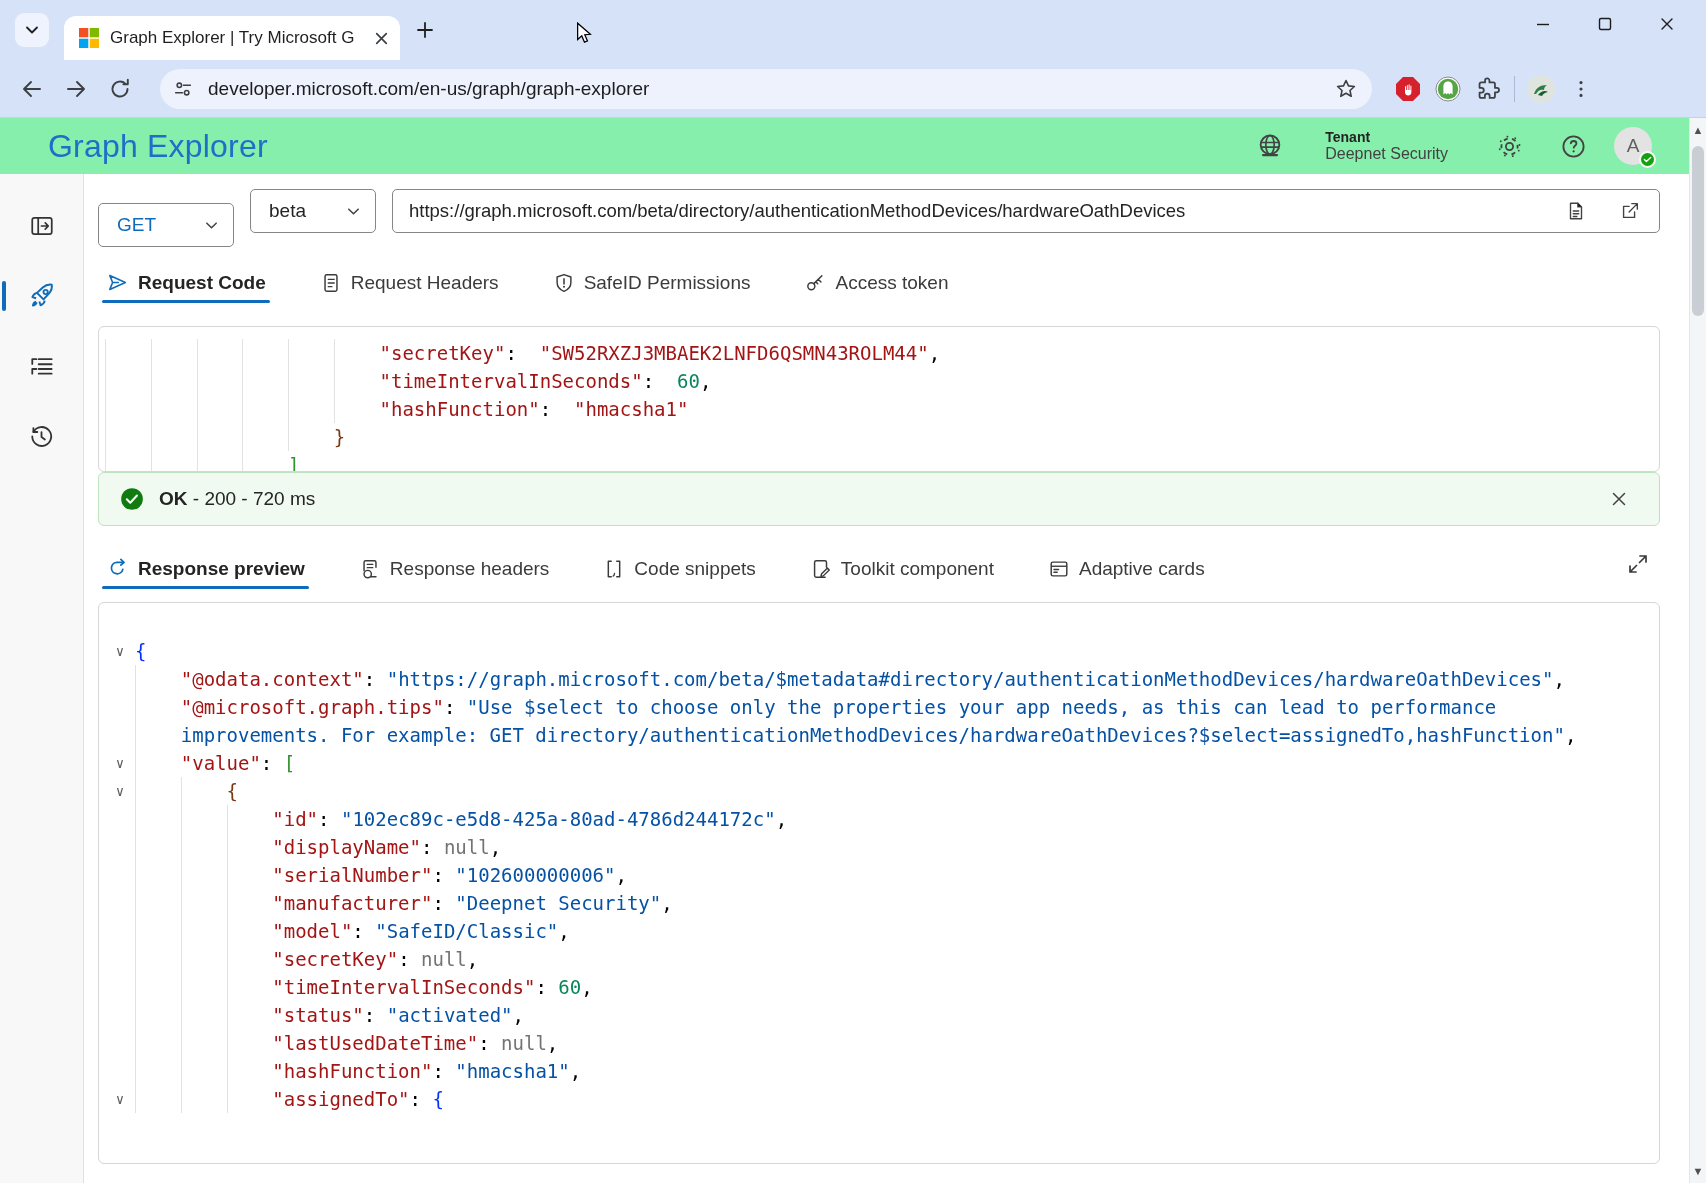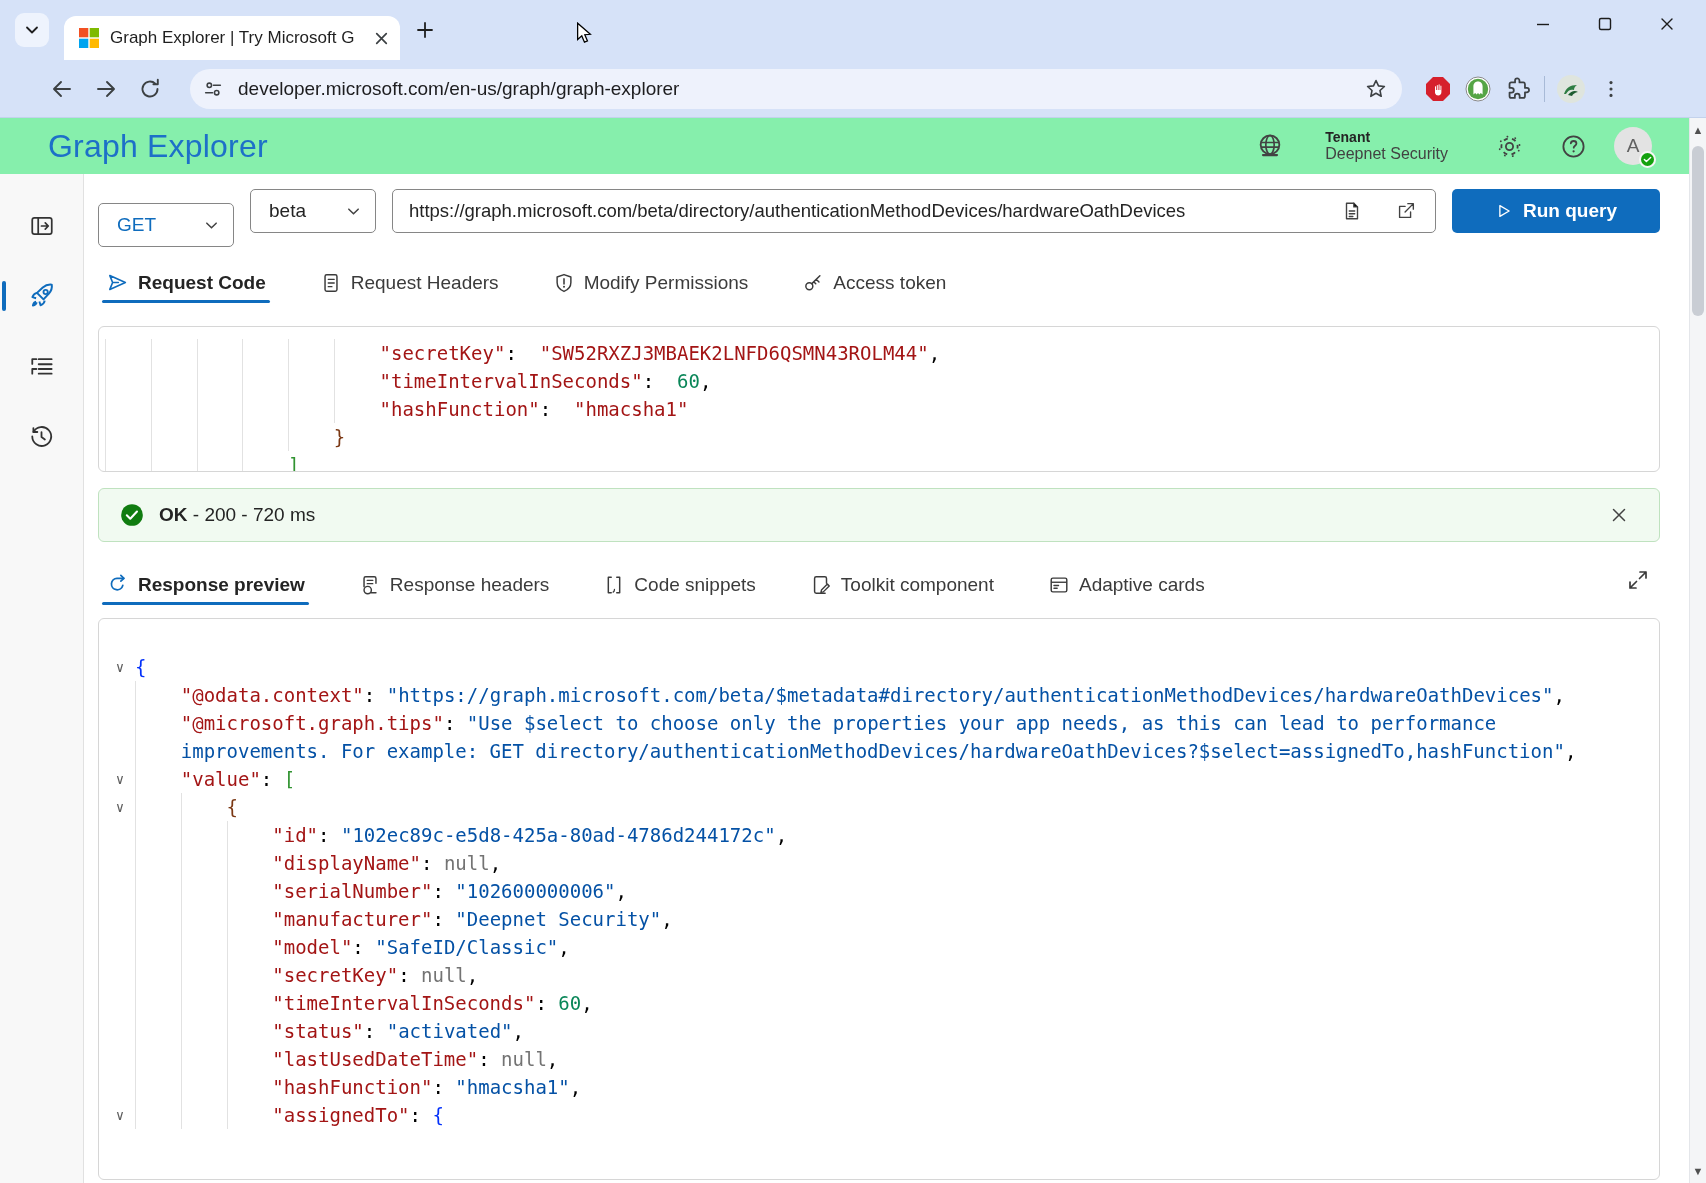--- a/index.html
+++ b/index.html
@@ -10,21 +10,21 @@
   .titlebar { height:60px; background:#d6e2f8; display:flex; align-items:flex-end; position:relative; }
   .tabsearch { width:34px; height:34px; border-radius:9px; background:#eef3fd; margin:0 0 13px 15px; display:flex; align-items:center; justify-content:center; }
   .tab { width:336px; height:44px; background:#fff; border-radius:12px 12px 0 0; margin-left:15px; display:flex; align-items:center; padding:0 10px 0 14px; }
   .tab-title { font-size:17px; color:#1f1f1f; white-space:nowrap; overflow:hidden; text-overflow:ellipsis; flex:1; margin:0 6px 0 10px; }
   .newtab { width:34px; height:34px; margin:0 0 13px 8px; display:flex; align-items:center; justify-content:center; border-radius:8px; }
   .wincontrols { position:absolute; right:8px; top:0; height:48px; display:flex; }
   .winbtn { width:62px; height:48px; display:flex; align-items:center; justify-content:center; }
   .cursor { position:absolute; left:574px; top:22px; }
 
   
-  .toolbar { height:58px; background:#d6e2f8; display:flex; align-items:center; border-bottom:1px solid #c3d2ec;padding-left:30px; }
+  .toolbar { height:58px; background:#d6e2f8; display:flex; align-items:center; border-bottom:1px solid #c3d2ec; }
   .navbtn { width:44px; height:44px; display:flex; align-items:center; justify-content:center; border-radius:50%; }
   .navbtn:first-child { margin-left:10px; }
   .omnibox { height:40px; flex:0 0 1212px; margin-left:18px; background:#eef2fc; border-radius:20px; display:flex; align-items:center; padding:0 14px 0 12px; }
   .omni-url { font-size:19px; color:#1d1d1f; margin-left:14px; flex:1; white-space:nowrap; overflow:hidden; }
   .ext { width:40px; height:40px; display:flex; align-items:center; justify-content:center; }
   .tooldiv { width:1px; height:26px; background:#a8bad7; margin:0 6px; }
 
   
   .gehead { height:56px; background:#86efac; display:flex; align-items:center; padding:0 28px 0 48px; }
   .getitle { font-size:32px; font-weight:300; color:#1d70c8; letter-spacing:.2px; }
@@ -67,21 +67,21 @@
   .code { font-family:"DejaVu Sans Mono", monospace; font-size:19px; line-height:28px; }
   .cl { display:flex; white-space:pre; }
   .gut { display:inline-block; width:30px; flex:0 0 30px; text-align:center; color:#5f5f5f; font-size:14px; }
   .ct { position:relative; display:inline-block; white-space:pre; }
   .ct::before { content:''; position:absolute; left:0; top:0; bottom:0; width:calc(var(--g) * 4ch); background:repeating-linear-gradient(to right, #e2e2e2 0 1px, transparent 1px 4ch); pointer-events:none; }
   .tk-k  { color:#a31515; } .tk-s  { color:#0451a5; } .tk-rs { color:#a31515; }
   .tk-n  { color:#098658; } .tk-kw { color:#737373; } .tk-p  { color:#000000; }
   .tk-b1 { color:#0431fa; } .tk-b2 { color:#319331; } .tk-b3 { color:#7b3814; }
 
   
-  .statusbar { margin-top:16px; height:54px; background:#f1faf1; border:1px solid #bfe2bf; border-radius:6px; display:flex; align-items:center; padding:0 22px 0 20px; }
+  .statusbar { height:54px; background:#f1faf1; border:1px solid #bfe2bf; border-radius:6px; display:flex; align-items:center; padding:0 22px 0 20px; }
   .statustext { margin-left:14px; font-size:19px; color:#242424; }
   .statustext b { font-weight:700; }
   .statusclose { margin-left:auto; width:36px; height:36px; display:flex; align-items:center; justify-content:center; border-radius:4px; }
 
   
   .scrollbar { position:absolute; right:0; top:118px; bottom:0; width:17px; background:#f4f5f7; border-left:1px solid #e4e6ea; }
   .sb-arrow { position:absolute; left:0; width:16px; height:16px; display:flex; align-items:center; justify-content:center; color:#505050; font-size:11px; }
   .sb-up { top:4px; } .sb-down { bottom:4px; }
   .sb-thumb { position:absolute; left:2px; top:28px; width:12px; height:170px; background:#c9cdd4; border-radius:6px; }
 
@@ -295,26 +295,20 @@
             <path d="M14 3.5v4h4M9 12h6M9 15h6M9 18h4" stroke="#424242" stroke-width="1.4" stroke-linecap="round"></path>
           </svg>
         </div>
         <div class="ficon">
           <svg width="22" height="22" viewBox="0 0 24 24">
             <path d="M17 13v6H5V7h6" fill="none" stroke="#424242" stroke-width="1.5" stroke-linecap="round" stroke-linejoin="round"></path>
             <path d="M14 4h6v6M19.5 4.5L11 13" fill="none" stroke="#424242" stroke-width="1.5" stroke-linecap="round" stroke-linejoin="round"></path>
           </svg>
         </div>
       </div>
-      <button class="runbtn">
-        <svg width="18" height="18" viewBox="0 0 24 24">
-            <path d="M6.5 4.8v14.4l12.3-7.2z" fill="none" stroke="#fff" stroke-width="1.8" stroke-linejoin="round"></path>
-          </svg>
-        <span>Run query</span>
-      </button>
     </div>
 
     <div class="ptabs">
       <div class="ptab active">
         <svg width="23" height="23" viewBox="0 0 24 24">
             <path d="M4 4.8L20.2 12 4 19.2l2.9-7.2L4 4.8zM6.9 12h6" fill="none" stroke="#0f6cbd" stroke-width="1.7" stroke-linejoin="round" stroke-linecap="round"></path>
           </svg>
         <span>Request Code</span>
       </div>
       <div class="ptab">
@@ -323,21 +317,21 @@
             <path d="M9 8h6.5M9 12h6.5M9 16h4" stroke="#3b3b3b" stroke-width="1.5" stroke-linecap="round"></path>
           </svg>
         <span>Request Headers</span>
       </div>
       <div class="ptab">
         <svg width="22" height="22" viewBox="0 0 24 24">
             <path d="M12 2.8l7.5 2.7v6c0 4.8-3.2 8-7.5 9.7-4.3-1.7-7.5-4.9-7.5-9.7v-6z" fill="none" stroke="#3b3b3b" stroke-width="1.6" stroke-linejoin="round"></path>
             <path d="M12 7.5v5.5" stroke="#3b3b3b" stroke-width="1.7" stroke-linecap="round"></path>
             <circle cx="12" cy="16" r="1.1" fill="#3b3b3b"></circle>
           </svg>
-        <span>Modify Permissions</span>
+        <span>SafeID Permissions</span>
       </div>
       <div class="ptab">
         <svg width="22" height="22" viewBox="0 0 24 24">
             <circle cx="8" cy="15.5" r="3.8" fill="none" stroke="#3b3b3b" stroke-width="1.6"></circle>
             <path d="M10.8 12.7L19.5 4M15.5 8l3 3M12.8 10.7l2.2 2.2" fill="none" stroke="#3b3b3b" stroke-width="1.6" stroke-linecap="round"></path>
           </svg>
         <span>Access token</span>
       </div>
     </div>
 

